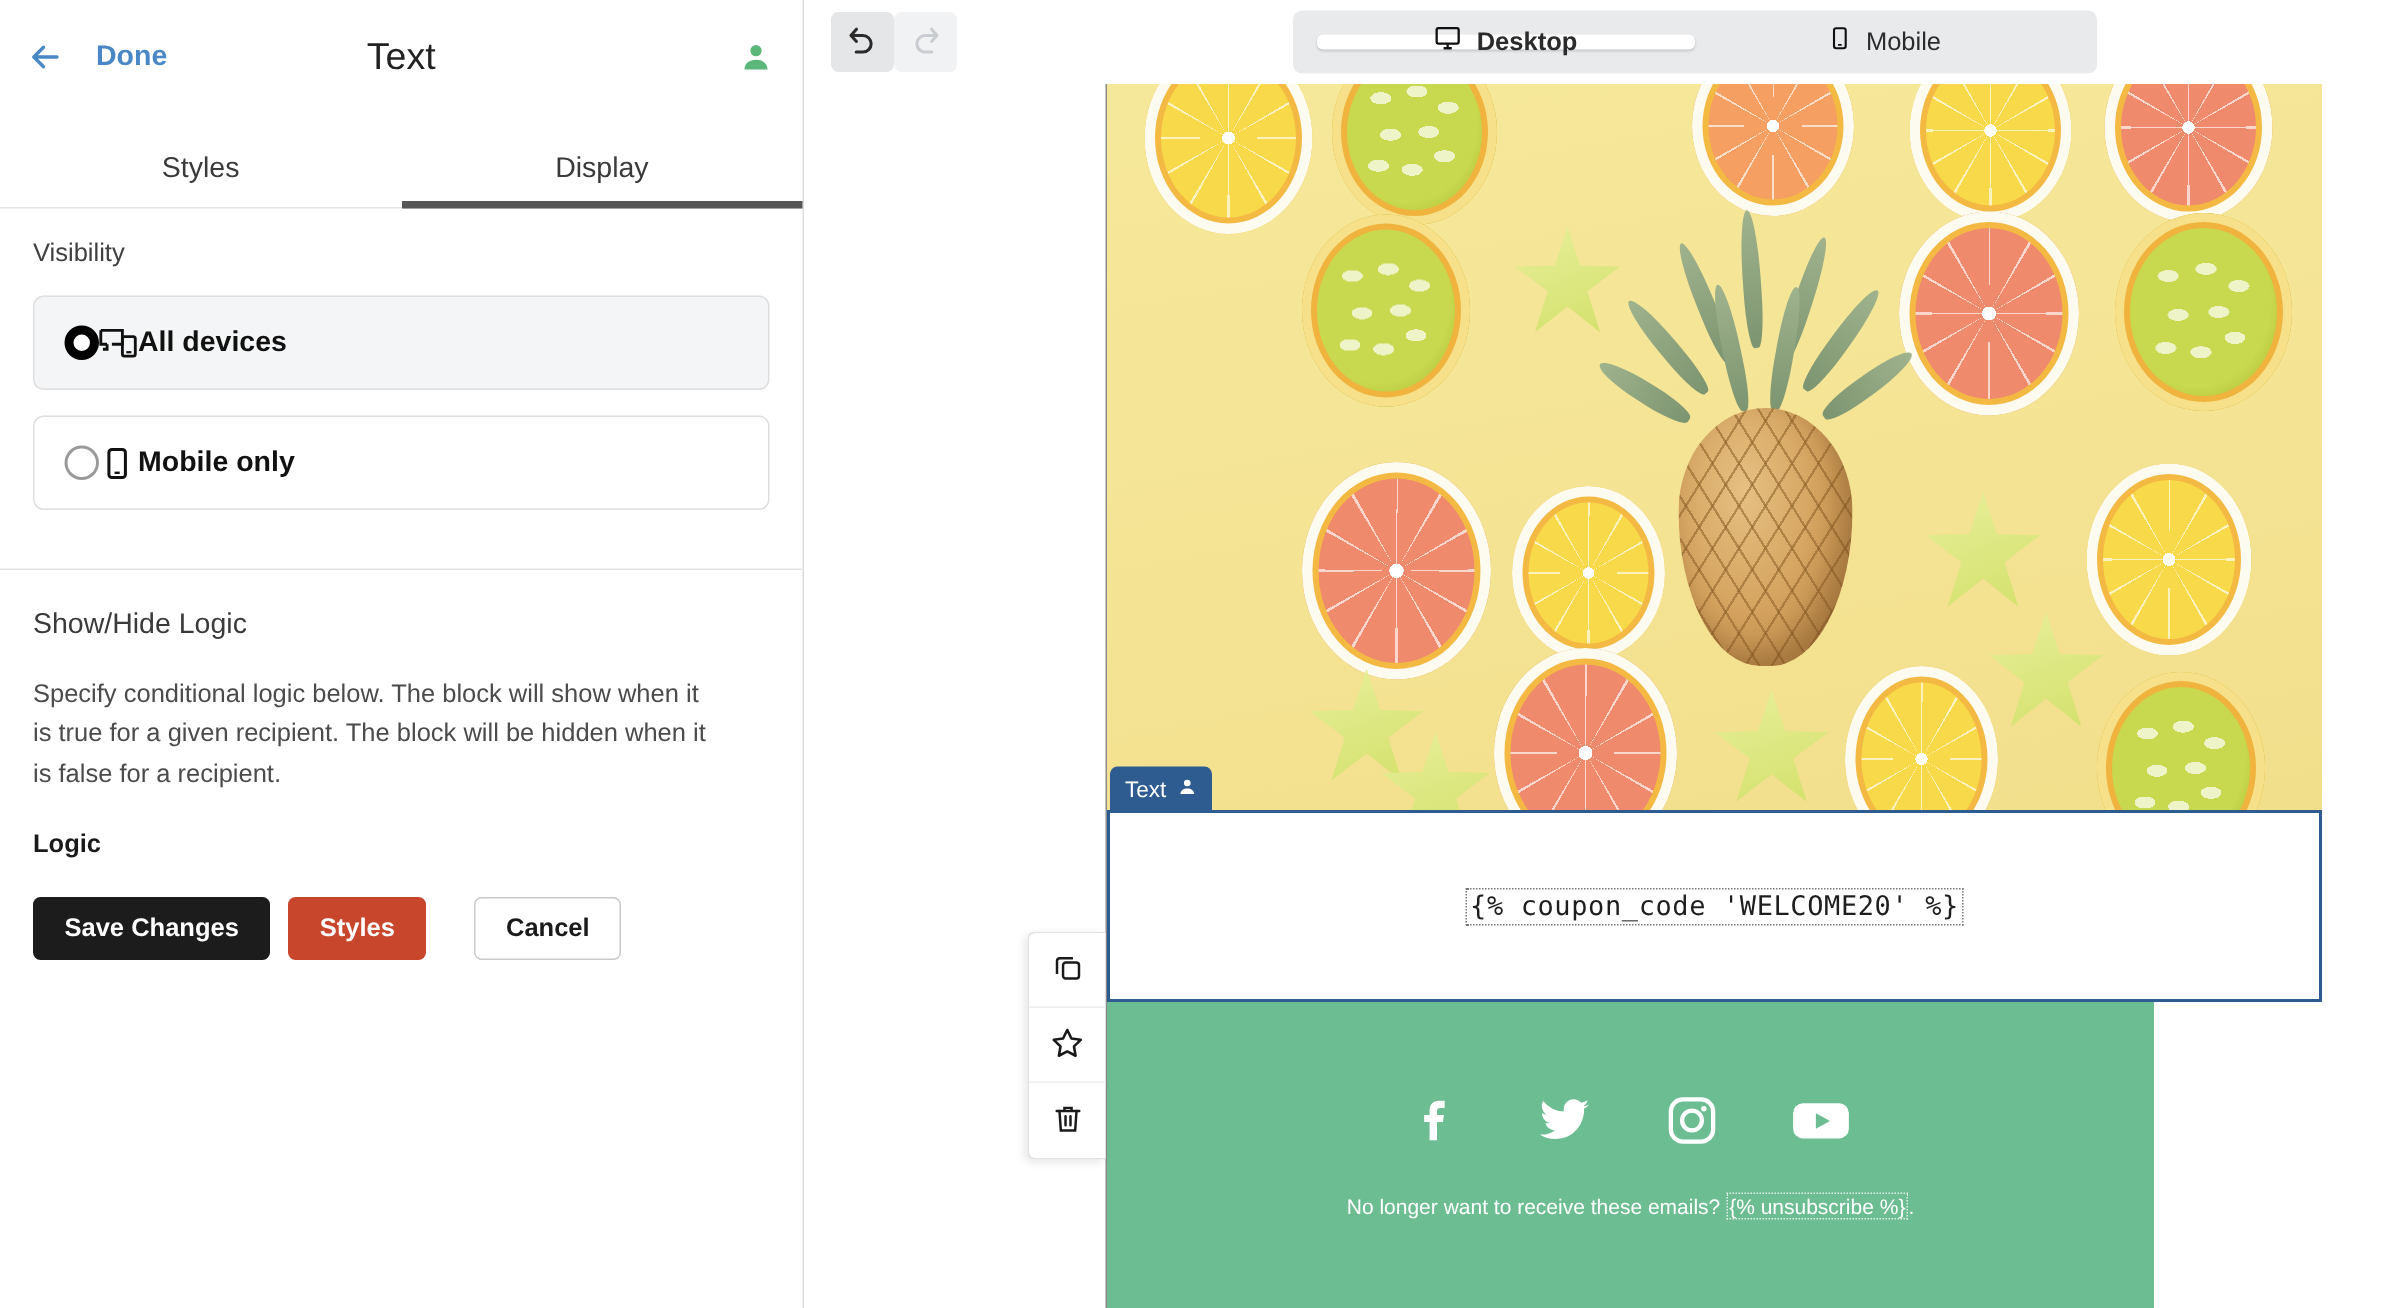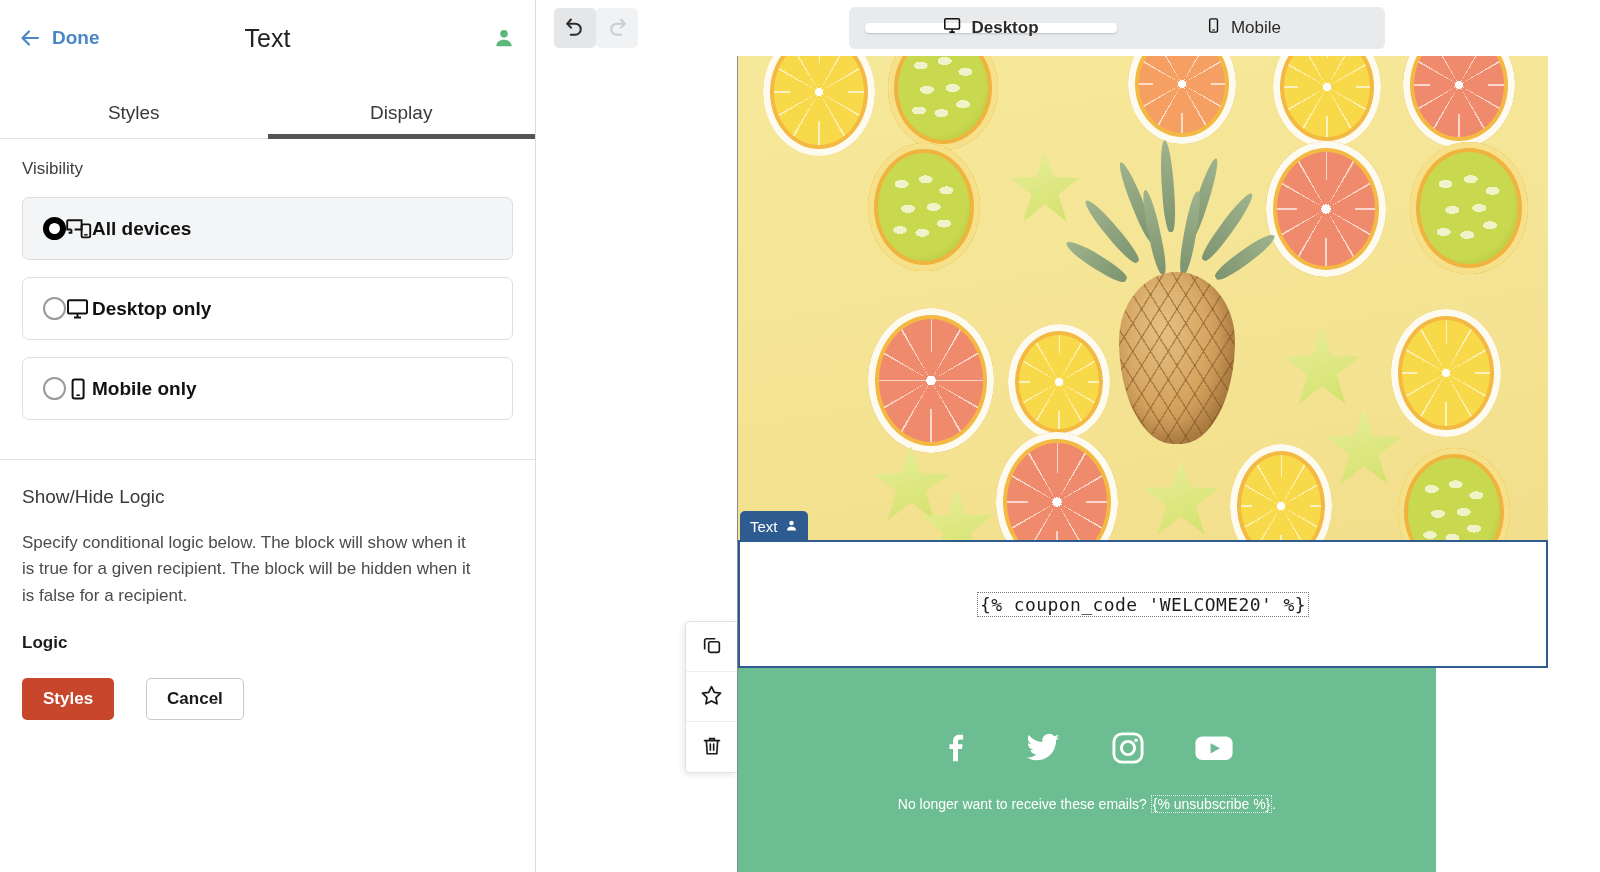--- a/index.html
+++ b/index.html
@@ -20,21 +20,21 @@
     display: flex; flex-direction: column;
     position: relative;
   }
   .panel-header {
     height: 76px; flex: 0 0 76px;
     display: flex; align-items: center;
     padding: 0 20px;
     position: relative;
   }
   .done-btn {
-    display: flex; align-items: center; gap: 12px;
+    display: flex; align-items: center; gap: 24px;
     color: #4a87c7; font-size: 19px; font-weight: 700;
     cursor: pointer; background: none; border: none;
     font-family: "Liberation Sans", sans-serif;
   }
   .back-arrow { display: inline-flex; align-items: center; }
   .panel-title {
     position: absolute; left: 0; right: 0; text-align: center;
     font-size: 25px; color: #222; font-weight: 400;
     pointer-events: none;
   }
@@ -118,21 +118,21 @@
     background: #fff;
   }
   .icon-btn {
     width: 42px; height: 40px; border-radius: 5px;
     display: flex; align-items: center; justify-content: center;
     cursor: pointer; border: none; background: transparent;
   }
   .icon-btn.undo { background: #e4e6e8; }
   .icon-btn.redo { background: #f1f2f3; cursor: default; }
   .seg-wrap {
-    position: absolute; left: 313px; top: 7px;
+    position: absolute; left: 326px; top: 7px;
     width: 536px; height: 42px;
     background: #e9eaec; border-radius: 6px;
     display: flex; padding: 16px;
   }
   .seg {
     flex: 1; display: flex; align-items: center; justify-content: center;
     gap: 9px; font-size: 17px; color: #2b2b2b; border-radius: 4px;
     cursor: pointer; background: transparent; border: none;
     font-family: "Liberation Sans", sans-serif;
   }
@@ -310,48 +310,39 @@
           <span class="radio-icon">
             <svg width="26" height="22" viewBox="0 0 26 22" fill="none" stroke="#111" stroke-width="1.9">
               <path d="M1.2 2.2h14.4v9.3H8.6M1.2 2.2v9.3h4.2M5.4 11.5v3.3H2.6"></path>
               <rect x="15.6" y="6.4" width="8.6" height="13" rx="1.4"></rect>
               <path d="M18.2 16.8h3.4" stroke-width="1.5"></path>
             </svg>
           </span>
           <span class="radio-text">All devices</span>
         </div>
 
-        <div class="radio-card">
-          <span class="radio"></span>
-          <span class="radio-icon">
-            <svg width="24" height="22" viewBox="0 0 24 22" fill="none" stroke="#111" stroke-width="2">
-              <rect x="2" y="2.2" width="19" height="13.4" rx="1.5"></rect>
-              <path d="M11.5 15.6v4M8 19.6h7"></path>
-            </svg>
-          </span>
-          <span class="radio-text">Desktop only</span>
-        </div>
 
         <div class="radio-card">
           <span class="radio"></span>
           <span class="radio-icon">
             <svg width="24" height="22" viewBox="0 0 24 22" fill="none" stroke="#111" stroke-width="2">
               <rect x="6.6" y="1.6" width="11" height="18.8" rx="2"></rect>
               <path d="M10.4 17.2h3.4" stroke-width="1.6"></path>
             </svg>
           </span>
           <span class="radio-text">Mobile only</span>
         </div>
       </section>
 
       <section class="section logic">
         <div class="logic-title">Show/Hide Logic</div>
         <p class="logic-desc">Specify conditional logic below. The block will show when it is true for a given recipient. The block will be hidden when it is false for a recipient.</p>
         <div class="field-label">Logic</div>
         <div class="btn-row">
+          <button class="btn btn-dark">Save Changes</button>
           <button class="btn btn-danger">Styles</button>
           <button class="btn btn-plain">Cancel</button>
         </div>
       </section>
 
     </div>
   </aside>
 
   <main class="right-panel">
 

